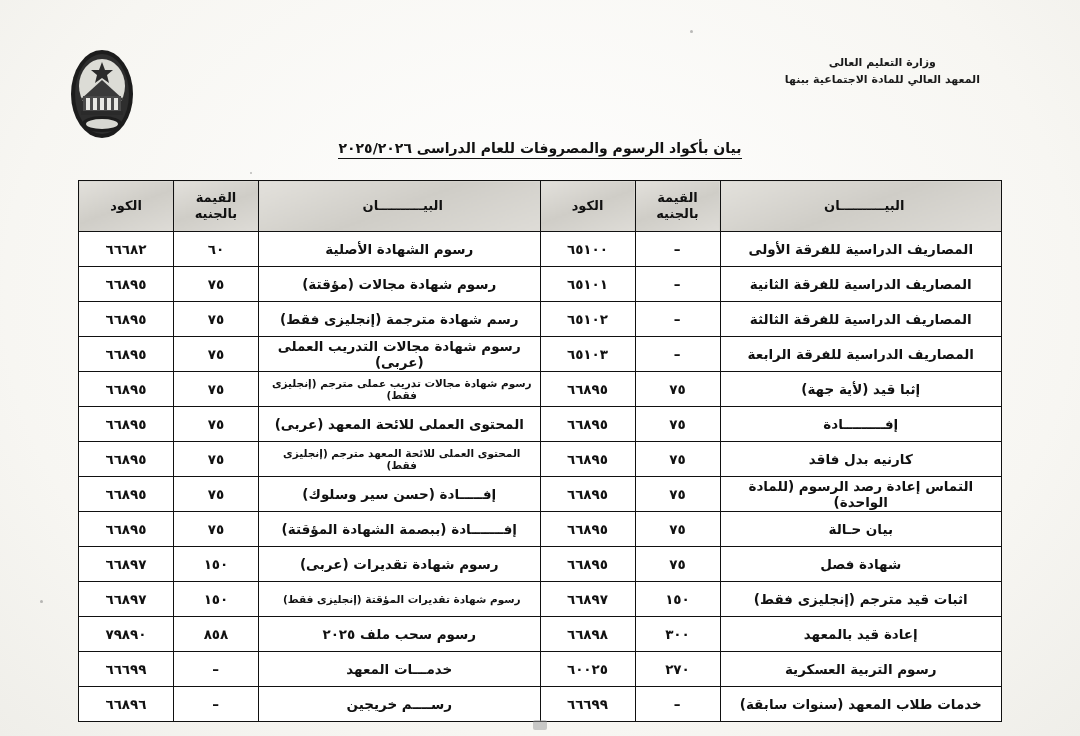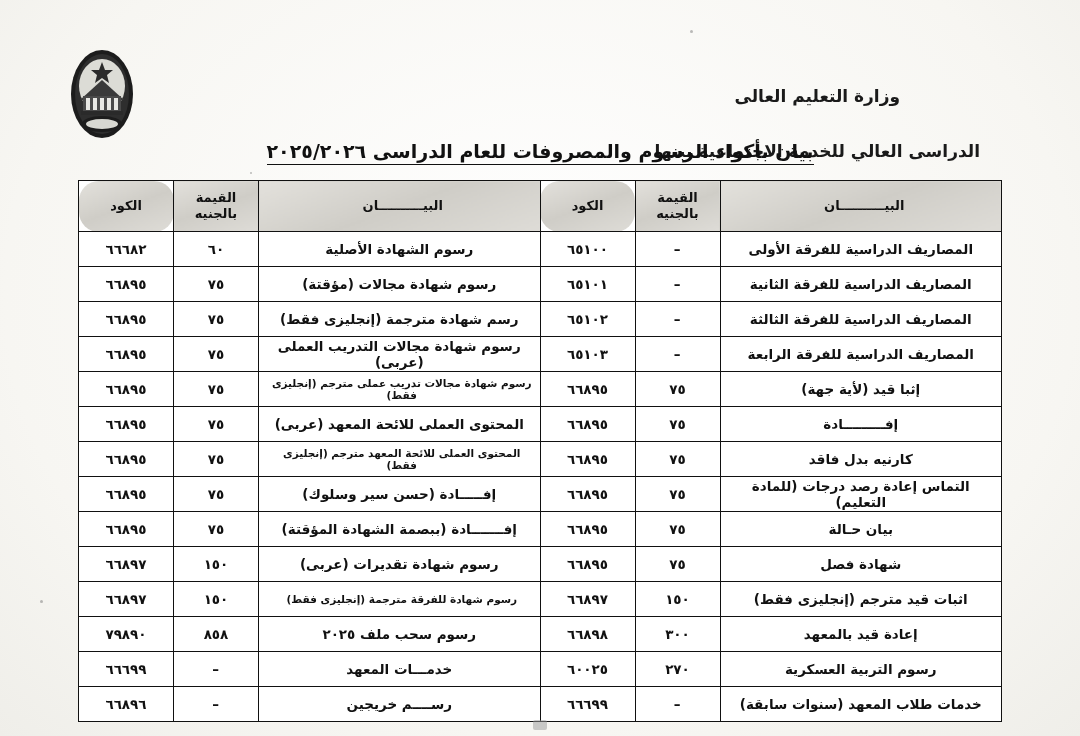--- a/index.html
+++ b/index.html
@@ -33,23 +33,22 @@
     position: absolute;
     right: 60px;
     top: 8px;
     text-align: center;
     font-family: "DejaVu Sans", sans-serif;
     font-weight: bold;
     color: #1a1a1a;
     line-height: 1.55;
   }
   .ministry-block div {
-    font-size: 17px;
+    font-size: 11px;
     white-space: nowrap;
-    margin-top: 29px;
   }
   .ministry-block .underline {
     text-decoration: underline;
     text-underline-offset: 2px;
   }
   
   .logo {
     position: absolute;
     left: 20px;
     top: 0px;
@@ -58,21 +57,21 @@
   }
   .logo svg { display:block; }
 
   
   .doc-title {
     position: absolute;
     top: 140px;
     left: 0;
     right: 0;
     text-align: center;
-    font-size: 19px;
+    font-size: 14px;
     font-weight: bold;
     color: #111;
     letter-spacing: 0px;
   }
   .doc-title u { text-decoration: none; border-bottom: 1.6px solid #111; padding-bottom: 2px;}
 
   
   .table-wrap {
     position: absolute;
     top: 180px;
@@ -94,21 +93,21 @@
   }
   table.fees thead th {
     background: #d9d7d2;
     background-image: linear-gradient(160deg, #e3e1dc 0%, #cfcdc7 50%, #dedcd7 100%);
     font-weight: bold;
     font-size: 13px;
     height: 48px;
     line-height: 1.25;
     letter-spacing: 1px;
   }
-  th.h-code { width: 92px; border-radius: 20px; }
+  th.h-code { width: 92px; }
   th.h-value { width: 82px; font-size: 11.5px; }
   th.h-desc  { width: auto; padding-left: 8px; }
 
   table.fees tbody td {
     height: 32px;
     font-size: 13.5px;
     font-weight: bold;
   }
   td.code, td.value {
     font-size: 13.5px;
@@ -166,21 +165,21 @@
         <rect x="54" y="52" width="4" height="12" fill="#e8e8e4"></rect>
         <rect x="21" y="65" width="42" height="4" fill="#2a2a2a"></rect>
         <ellipse cx="42" cy="78" rx="20" ry="8" fill="#1c1c1c"></ellipse>
         <ellipse cx="42" cy="78" rx="16" ry="5" fill="#d8d8d2"></ellipse>
         <path d="M42 16 L45 24 L53 24 L47 29 L49 37 L42 32 L35 37 L37 29 L31 24 L39 24 Z" fill="#2b2b2b"></path>
       </svg>
     </div>
 
     <div class="ministry-block">
       <div>وزارة التعليم العالى</div>
-      <div>الدراسى العالي للخدمة الاجتماعية ببنها</div>
+      <div>المعهد العالي للمادة الاجتماعية ببنها</div>
     </div>
   </div>
 
   <div class="doc-title">
     <u>بيان بأكواد الرسوم والمصروفات للعام الدراسى ٢٠٢٥/٢٠٢٦</u>
   </div>
 
   <div class="table-wrap">
     <table class="fees">
       <thead>
@@ -244,21 +243,21 @@
           </tr>
           <tr>
             <td class="desc">كارنيه بدل فاقد</td>
             <td class="value">٧٥</td>
             <td class="code">٦٦٨٩٥</td>
             <td class="desc small">المحتوى العملى للائحة المعهد مترجم (إنجليزى فقط)</td>
             <td class="value">٧٥</td>
             <td class="code">٦٦٨٩٥</td>
           </tr>
           <tr>
-            <td class="desc">التماس إعادة رصد درجات (للمادة التعليم)</td>
+            <td class="desc">التماس إعادة رصد الرسوم (للمادة الواحدة)</td>
             <td class="value">٧٥</td>
             <td class="code">٦٦٨٩٥</td>
             <td class="desc">إفـــــادة (حسن سير وسلوك)</td>
             <td class="value">٧٥</td>
             <td class="code">٦٦٨٩٥</td>
           </tr>
           <tr>
             <td class="desc">بيان حـالة</td>
             <td class="value">٧٥</td>
             <td class="code">٦٦٨٩٥</td>
@@ -271,21 +270,21 @@
             <td class="value">٧٥</td>
             <td class="code">٦٦٨٩٥</td>
             <td class="desc">رسوم شهادة تقديرات (عربى)</td>
             <td class="value">١٥٠</td>
             <td class="code">٦٦٨٩٧</td>
           </tr>
           <tr>
             <td class="desc">اثبات قيد مترجم (إنجليزى فقط)</td>
             <td class="value">١٥٠</td>
             <td class="code">٦٦٨٩٧</td>
-            <td class="desc small">رسوم شهادة للفرقة مترجمة (إنجليزى فقط)</td>
+            <td class="desc small">رسوم شهادة تقديرات المؤقتة (إنجليزى فقط)</td>
             <td class="value">١٥٠</td>
             <td class="code">٦٦٨٩٧</td>
           </tr>
           <tr>
             <td class="desc">إعادة قيد بالمعهد</td>
             <td class="value">٣٠٠</td>
             <td class="code">٦٦٨٩٨</td>
             <td class="desc">رسوم سحب ملف ٢٠٢٥</td>
             <td class="value">٨٥٨</td>
             <td class="code">٧٩٨٩٠</td>

